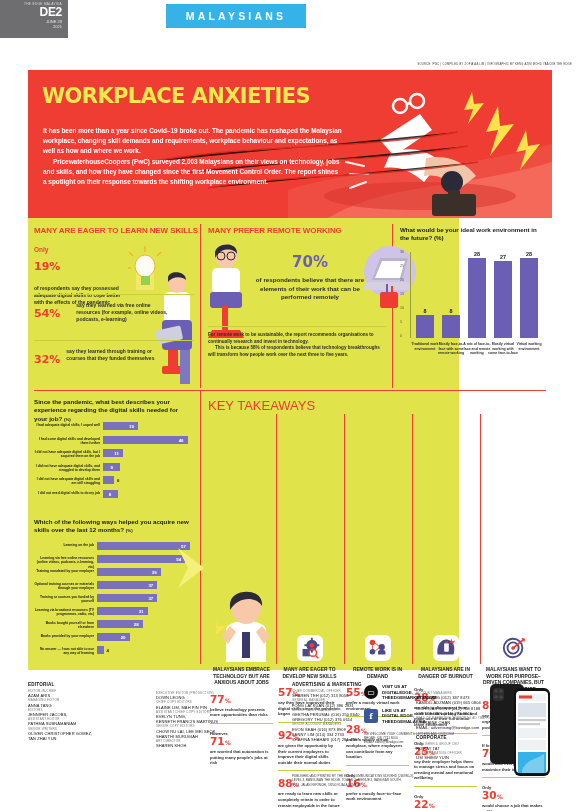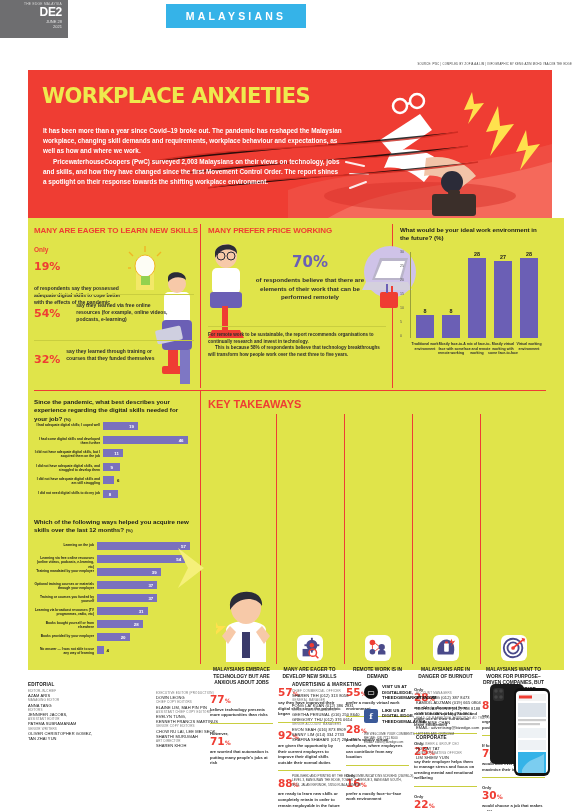--- a/index.html
+++ b/index.html
@@ -41,21 +41,21 @@
     font-size: 21px; font-weight: bold; color: #eeea4e; letter-spacing: -.6px;
     font-family: "DejaVu Sans", sans-serif;
   }
   .hero-body {
     position: absolute; left: 15px; top: 56px; width: 300px;
     font-size: 6.4px; line-height: 10.2px; color: #ffffff; font-weight: bold;
   }
   .hero-body p + p { text-indent: 10px; }
   
   .panel {
-    position: absolute; left: 28px; top: 218px; width: 536px; height: 452px;
+    position: absolute; left: 28px; top: 218px; width: 431px; height: 452px;
     background: #e0e44a;
   }
   .vline { position: absolute; width: 1px; background: #ef3d33; }
   .hline { position: absolute; height: 1px; background: #ef3d33; }
   .sect-title {
     font-size: 8px; font-weight: bold; color: #ef3d33; letter-spacing: -.1px;
   }
   
   .stat-row { position: absolute; }
   .stat-only { font-size: 6.5px; color: #ef3d33; font-weight: bold; }
@@ -78,21 +78,21 @@
   .vc-val { position: absolute; font-size: 5.4px; font-weight: bold; color: #1b1b1b; width: 24px; text-align: center;}
   .vc-lbl { position: absolute; font-size: 3.5px; line-height: 4.6px; color:#2d2d2d; width: 30px; text-align:center; font-weight:bold;}
   
   .hc-title { font-size: 6.2px; font-weight: bold; color: #1b1b1b; line-height: 8.4px; }
   .hc-title em { font-style: normal; font-size: 4.4px; font-weight: bold;}
   .hc-lbl { position: absolute; font-size: 3.3px; line-height: 4.4px; text-align: right; color:#1b1b1b; font-weight:bold;}
   .hc-bar { position: absolute; background: #7a71bd; height: 8px; }
   .hc-val-in { position: absolute; font-size: 4.4px; font-weight: bold; color: #fff; }
   .hc-val-out { position: absolute; font-size: 4.4px; font-weight: bold; color: #1b1b1b; }
   
-  .kt-title { font-size: 11px; font-weight: bold; color: #ef3d33; }
+  .kt-title { font-size: 13px; font-weight: normal; color: #ef3d33; }
   .kt-col { position: absolute; top: 417px; width: 63px; }
   .kt-icon {
     width: 26px; height: 26px; border-radius: 6px; background: #fff;
     margin: 0 auto 6px; position: relative;
   }
   .kt-head {
     font-size: 4.9px; line-height: 6.6px; font-weight: bold; color: #1b1b1b;
     text-align: center; letter-spacing: -.05px;
   }
   .kt-stat { margin-top: 7px; }
@@ -214,21 +214,21 @@
   </div>
   <div class="hline" style="left:6px; top:122px; width:160px; background:#c9ce3f;"></div>
 
   <div class="stat-row" style="left:6px; top:128px; width:160px;">
     <div style="display:flex; gap:6px; align-items:flex-start;">
       <div class="stat-num"><span>32</span><span>%</span></div>
       <div class="stat-txt" style="width:96px; padding-top:2px;">say they learned through training or courses that they funded themselves</div>
     </div>
   </div>
 
-  <div class="sect-title" style="position:absolute; left:180px; top:8px;">MANY PREFER PRICE WORKING</div>
+  <div class="sect-title" style="position:absolute; left:180px; top:8px;">MANY PREFER REMOTE WORKING</div>
 
   <svg style="position:absolute; left:176px; top:24px; width:44px; height:104px;" viewBox="0 0 44 104">
     <ellipse cx="22" cy="14" rx="11" ry="12" fill="#f7c9a8"></ellipse>
     <path d="M11 12 C10 1 34 -2 33 12 C30 6 16 5 11 16 Z" fill="#2b2b38"></path>
     <circle cx="17" cy="14" r="4" fill="none" stroke="#2b2b38" stroke-width="1"></circle>
     <circle cx="27" cy="14" r="4" fill="none" stroke="#2b2b38" stroke-width="1"></circle>
     <rect x="8" y="26" width="28" height="26" rx="5" fill="#ffffff"></rect>
     <rect x="6" y="50" width="32" height="16" rx="3" fill="#6b5fb5"></rect>
     <rect x="18" y="64" width="6" height="24" fill="#ef3d33"></rect>
     <path d="M8 88 L36 88 L40 96 L4 96 Z" fill="#ef3d33"></path>

